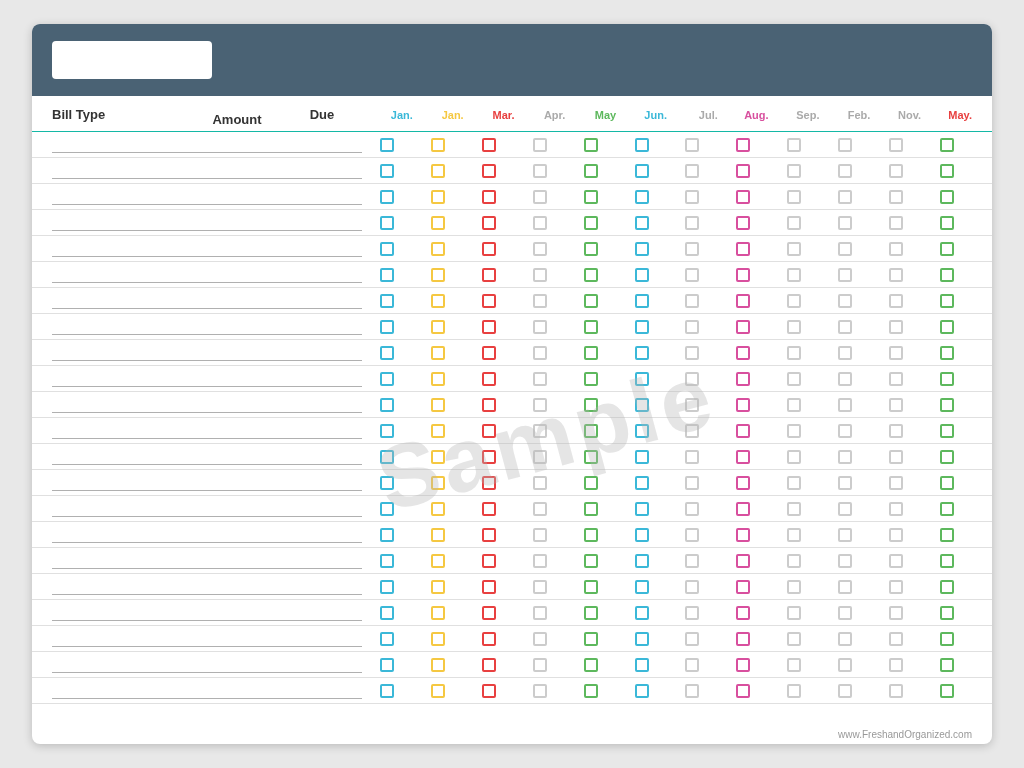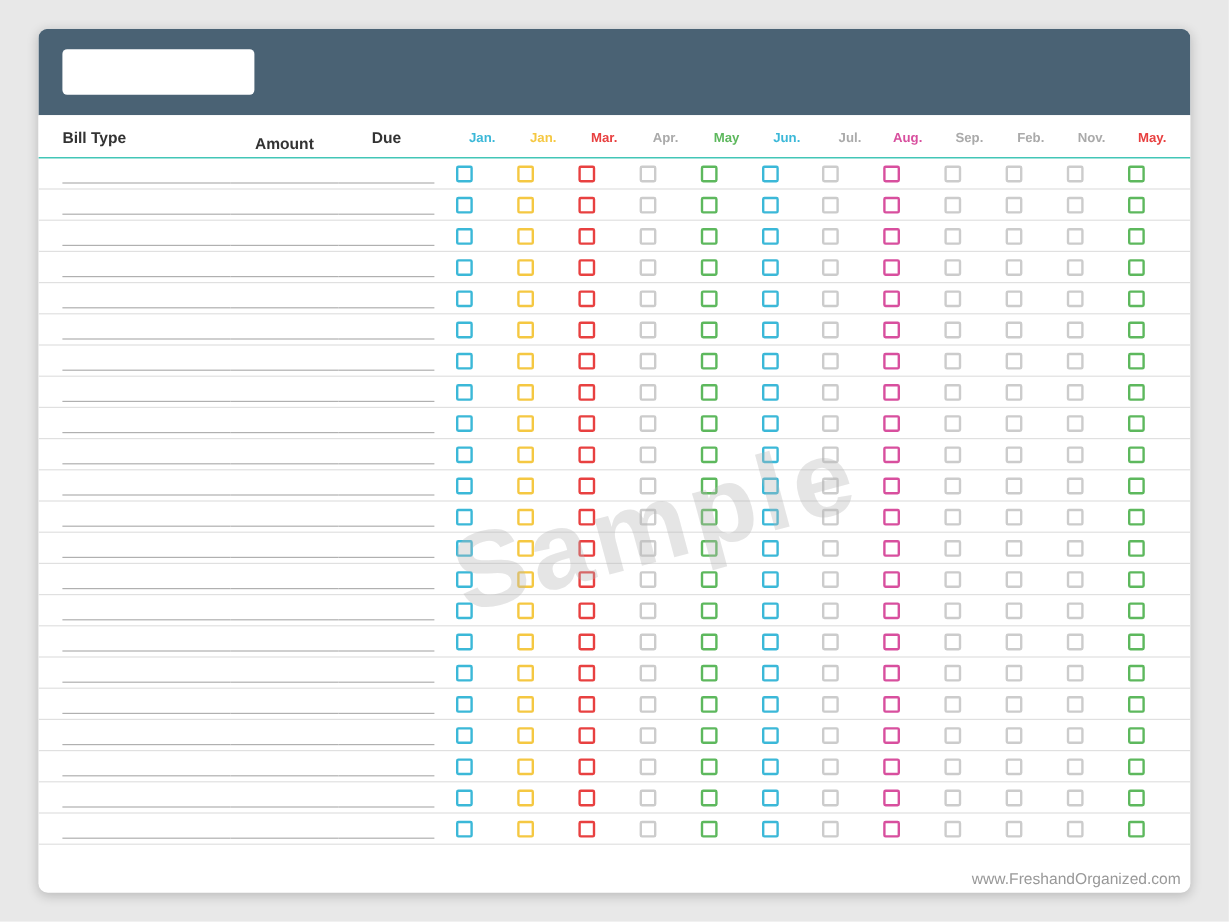--- a/index.html
+++ b/index.html
@@ -190,22 +190,22 @@
       color: rgba(180,180,180,0.35);
       font-weight: bold;
       pointer-events: none;
       z-index: 10;
       white-space: nowrap;
       letter-spacing: 4px;
     }
     .footer-credit {
       position: absolute;
       bottom: 4px;
-      right: 8px;
-      font-size: 13px;
+      right: 20px;
+      font-size: 10px;
       color: #999;
     }
   </style>
 </head>
 <body>
 
 <div class="page">
   <div class="header">
     <div class="header-input-box"></div>
   </div>

